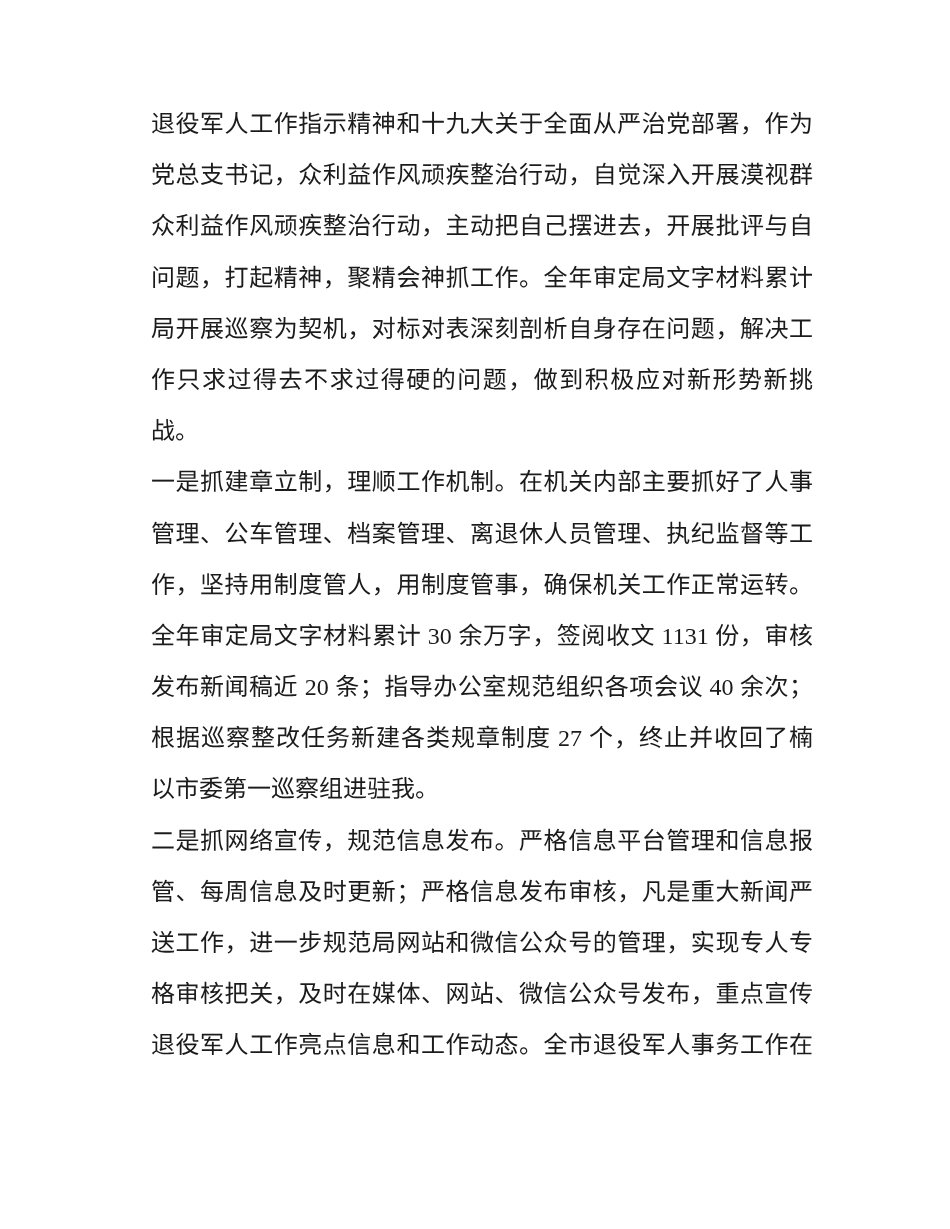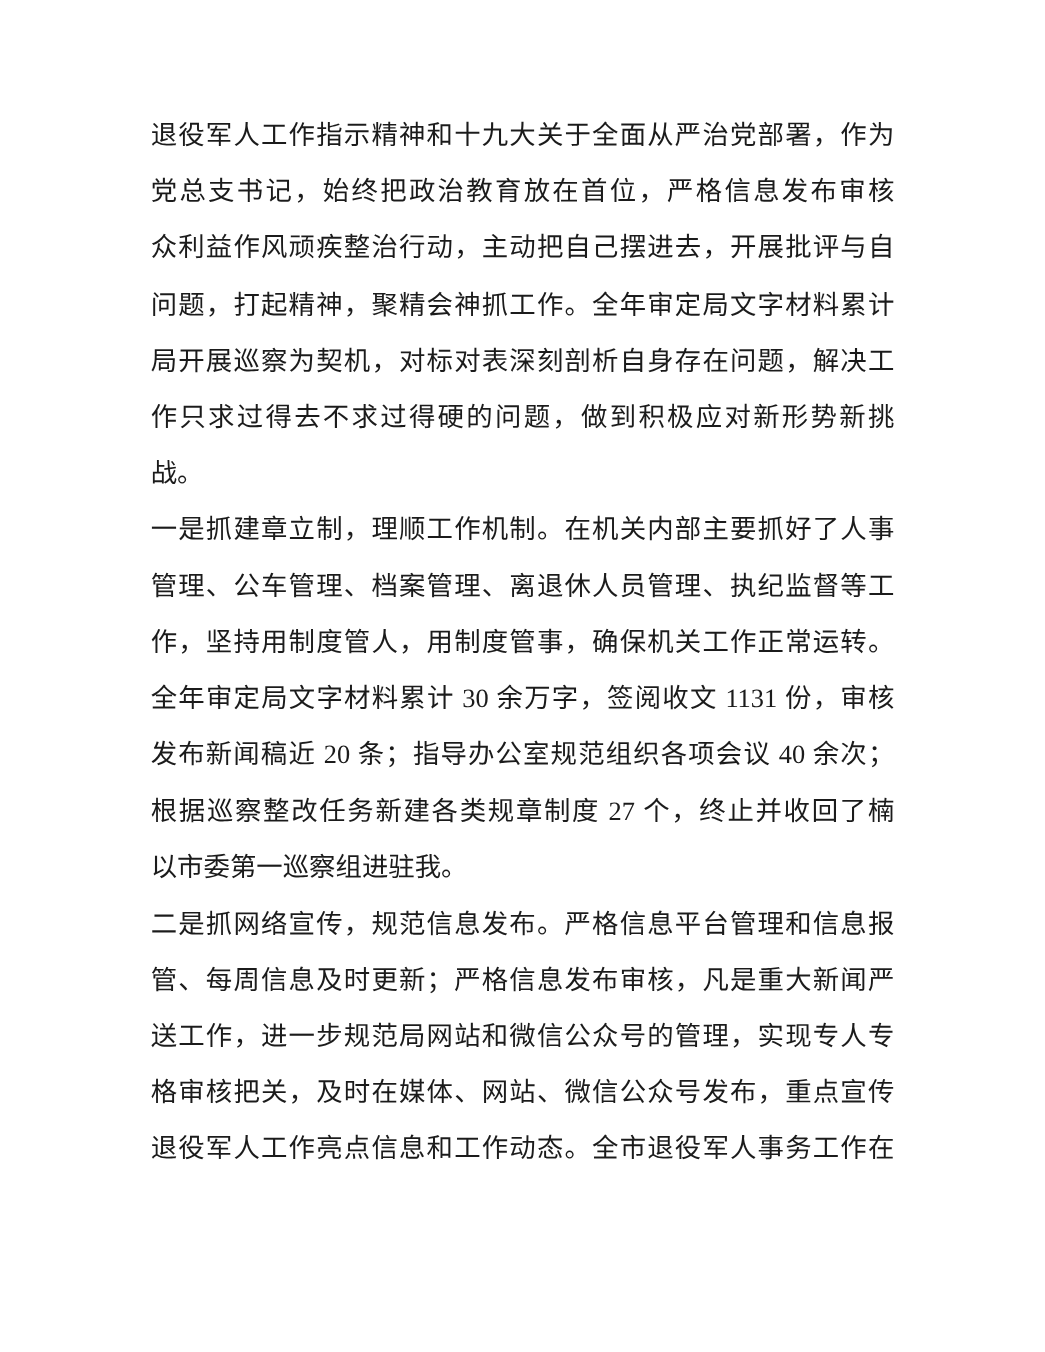--- a/index.html
+++ b/index.html
@@ -24,32 +24,33 @@
     color: #1b1b1b;
     font-weight: 400;
   }
   .line {
     height: 51.2px;
     line-height: 51.2px;
     text-align: justify;
     text-align-last: justify;
     overflow: hidden;
     white-space: normal;
+    margin-left: 14px;
   }
   .line.para-end {
     text-align-last: left;
   }
 </style>
 </head>
 <body>
 
 <div class="page">
   <div class="text-block">
     <div class="line">退役军人工作指示精神和十九大关于全面从严治党部署，作为</div>
-    <div class="line">党总支书记，始终把政治教育放在首位，严格信息发布审核</div>
+    <div class="line">党总支书记，众利益作风顽疾整治行动，自觉深入开展漠视群</div>
     <div class="line">众利益作风顽疾整治行动，主动把自己摆进去，开展批评与自</div>
     <div class="line">问题，打起精神，聚精会神抓工作。全年审定局文字材料累计</div>
     <div class="line">局开展巡察为契机，对标对表深刻剖析自身存在问题，解决工</div>
     <div class="line">作只求过得去不求过得硬的问题，做到积极应对新形势新挑</div>
     <div class="line para-end">战。</div>
     <div class="line">一是抓建章立制，理顺工作机制。在机关内部主要抓好了人事</div>
     <div class="line">管理、公车管理、档案管理、离退休人员管理、执纪监督等工</div>
     <div class="line">作，坚持用制度管人，用制度管事，确保机关工作正常运转。</div>
     <div class="line">全年审定局文字材料累计 30 余万字，签阅收文 1131 份，审核</div>
     <div class="line">发布新闻稿近 20 条；指导办公室规范组织各项会议 40 余次；</div>

